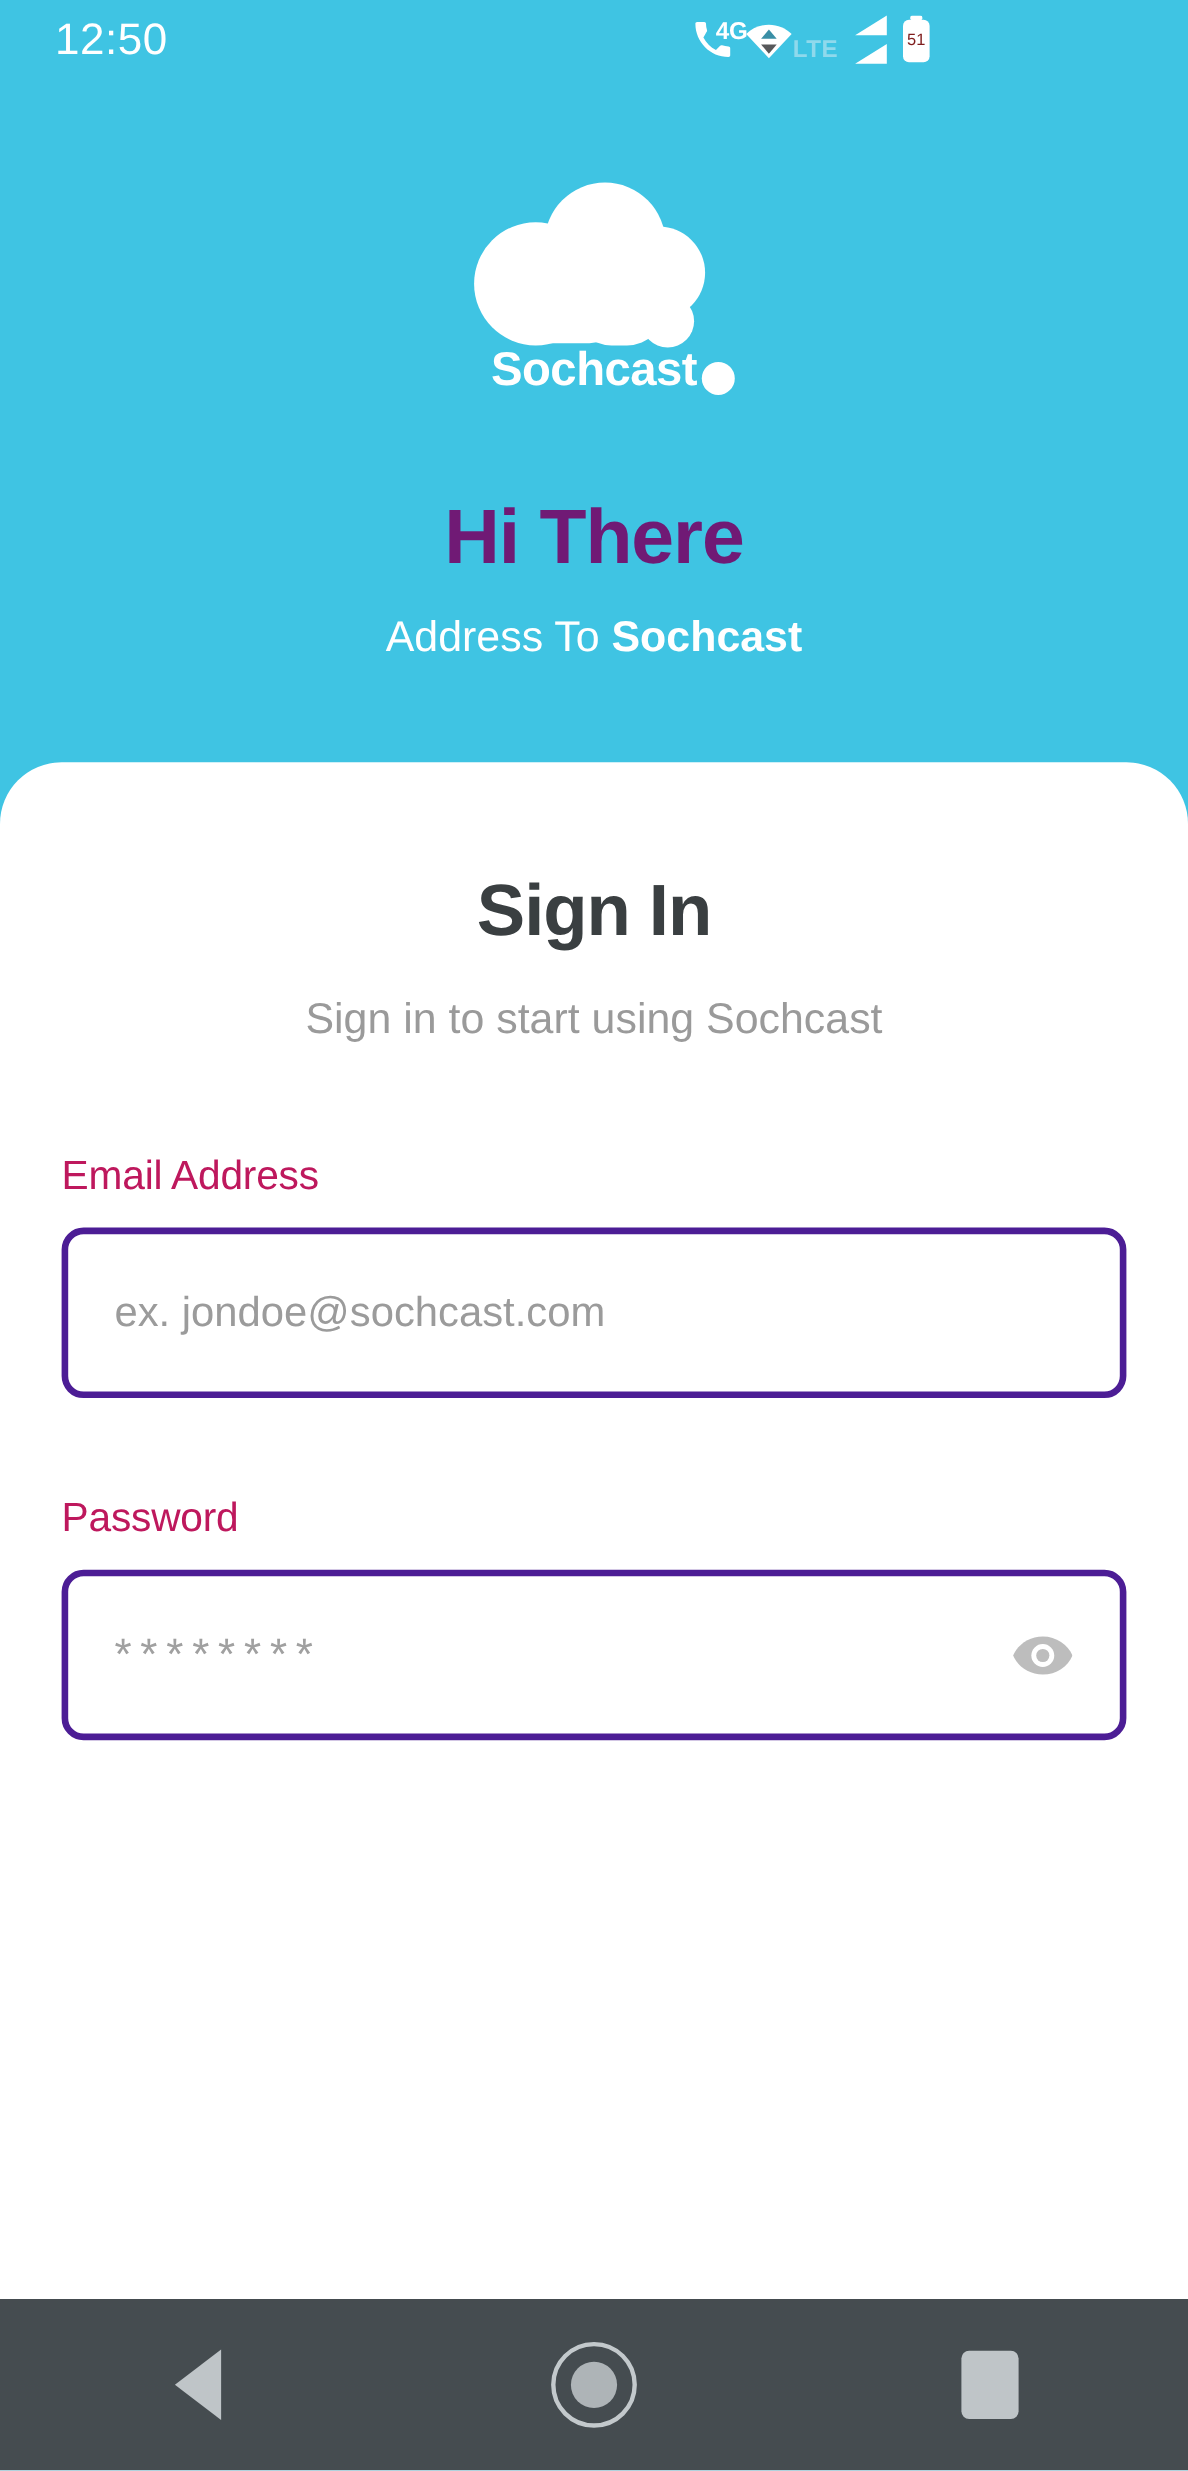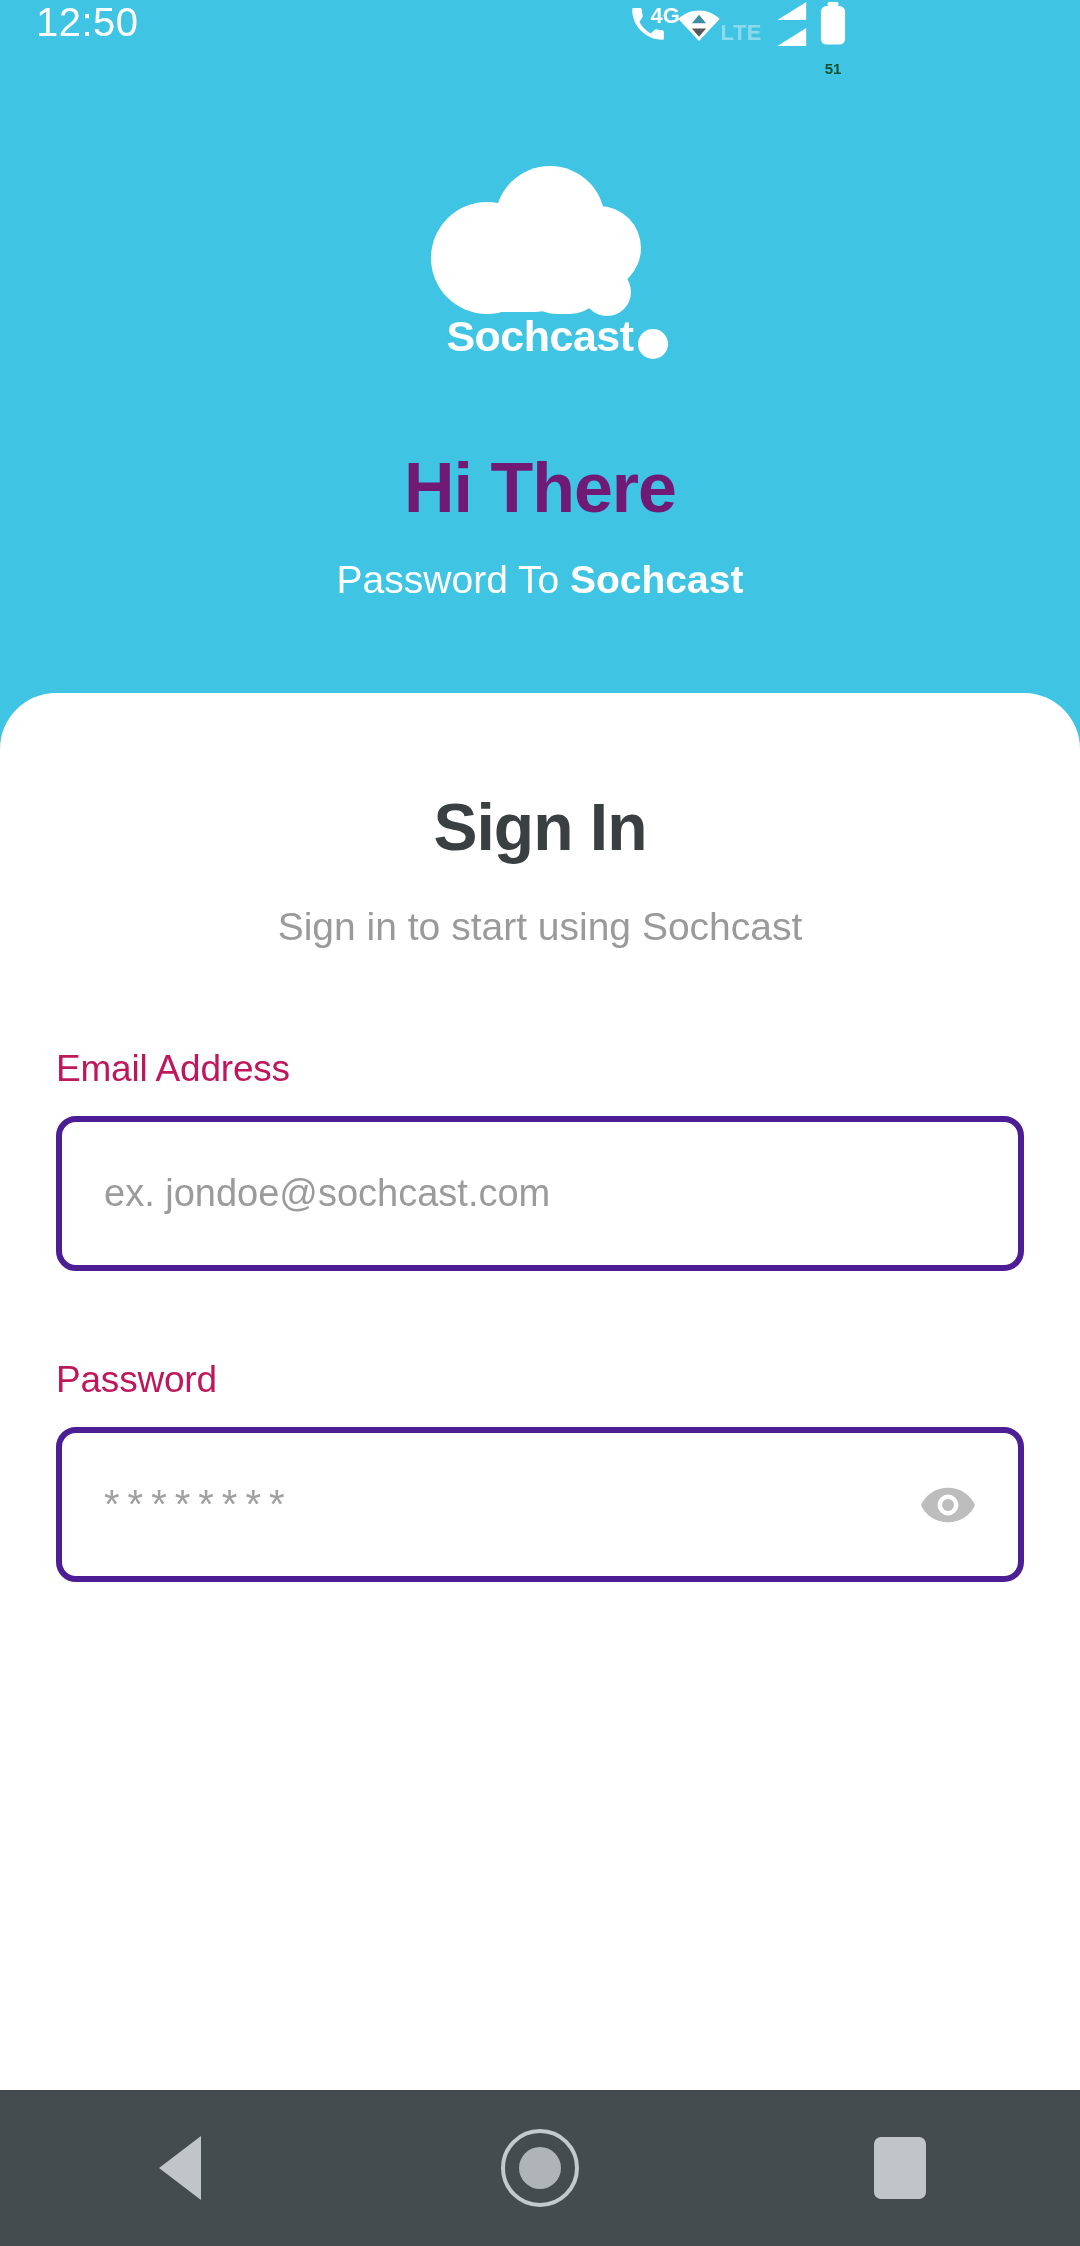--- a/index.html
+++ b/index.html
@@ -13,38 +13,38 @@
     position:relative;
     width:1080px; height:2246px;
     background:#3FC4E3;
     overflow:hidden;
   }
 
   
   #status-bar {
     position:absolute; top:0; left:0;
     width:876px; height:72px;
-    display:flex; align-items:flex-start;
+    display:flex; align-items:center;
     justify-content:space-between;
-    padding:0 28px 0 36px;
+    padding:0 28px 0 50px;
   }
   #status-clock {
     color:#ffffff; font-size:40px; letter-spacing:0.5px;
     font-family:"Liberation Sans", sans-serif;
   }
   #status-icons { display:flex; align-items:center; gap:10px; }
   .si { display:flex; align-items:flex-end; }
   .lte-label {
     color:#8FD9EC; font-size:22px; font-weight:bold;
     letter-spacing:0.5px; margin-left:-10px; align-self:flex-end;
     padding-bottom:2px;
   }
   .batt-num {
     position:absolute; left:0; right:0; top:14px;
-    font-size:15px; color:#14532d; text-align:center; font-weight:bold;margin-top:44px;
+    font-size:15px; color:#7f1d1d; text-align:center; font-weight:normal;
   }
 
   
   #hero {
     position:absolute; top:0; left:0; width:1080px; height:740px;
   }
   #logo-block {
     position:absolute; top:160px; left:0; width:1080px;
     display:flex; flex-direction:column; align-items:center;
   }
@@ -198,21 +198,21 @@
       </div>
       <div id="logo-text">
         <span>Sochcast</span>
         <span id="logo-dot-tail"></span>
       </div>
     </div>
 
     <div id="hi-there">Hi There</div>
 
     <div id="welcome">
-      <span>Password To </span><b>Sochcast</b>
+      <span>Address To </span><b>Sochcast</b>
     </div>
   </div>
 
   <div id="card">
 
     <div id="sign-in-sub">Sign in to start using Sochcast</div>
     <div id="sign-in-title">Sign In</div>
 
     <div class="field-group" style="top:355px;">
       <div class="field-label">Email Address</div>

